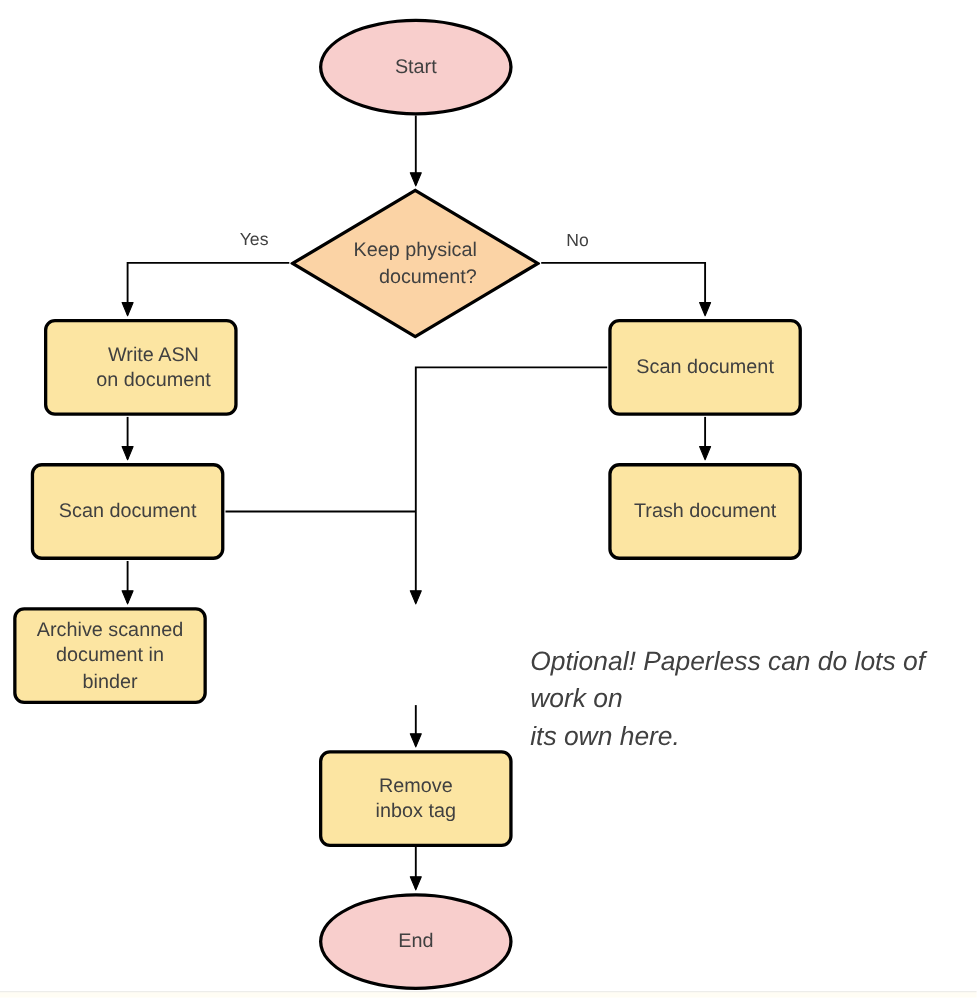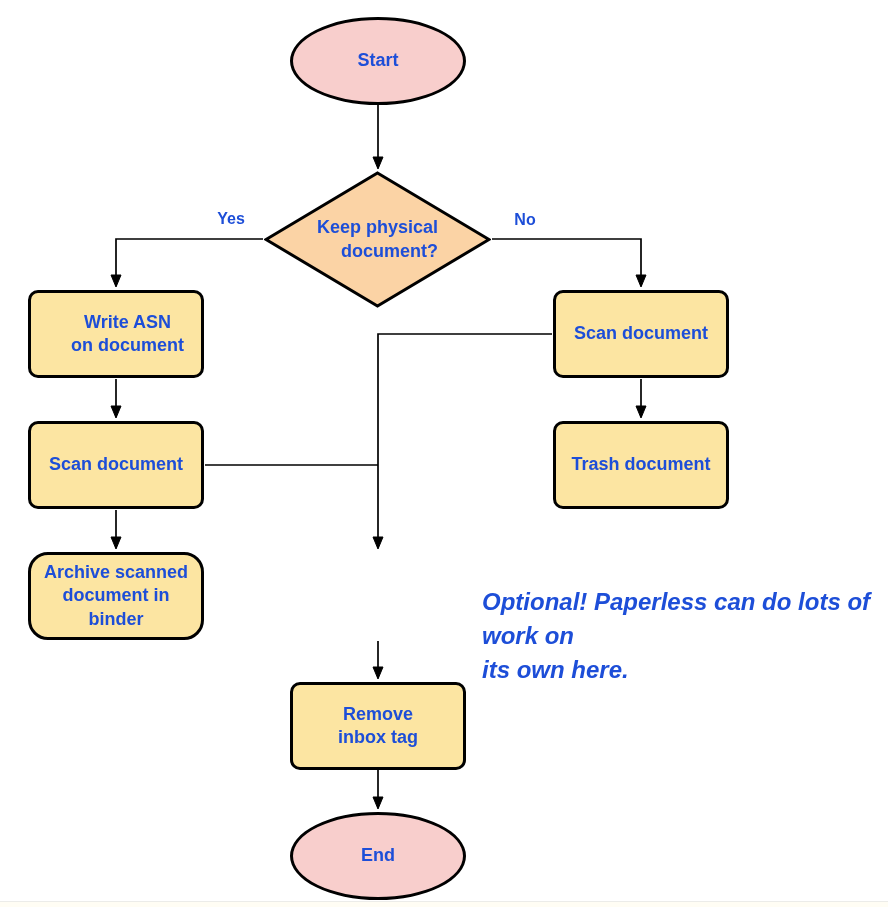--- a/index.html
+++ b/index.html
@@ -2,23 +2,22 @@
 <html style="--terminator-fill: #f8cecc; --decision-fill: #fbd3a5; --process-fill: #fce5a2; --stroke: #000000; --line: #000000;"><head>
 <meta charset="utf-8">
 <style>
   html, body { margin: 0; padding: 0; background: #ffffff; }
   .stage {
     position: relative;
     width: 888px;
     height: 907px;
     background: #ffffff;
     font-family: "Liberation Sans", sans-serif;
-    color: #1d4ed8;
+    color: #404040;
     overflow: hidden;
-    font-weight: bold;
   }
   svg.edge-layer {
     position: absolute;
     left: 0; top: 0;
     width: 888px; height: 907px;
     pointer-events: none;
   }
   .edge {
     fill: none;
     stroke: var(--line, #000);
@@ -62,23 +61,23 @@
     justify-content: center;
     text-align: right;
     font-size: 18px;
     line-height: 1.3;
     white-space: pre-line;
   }
 
   
   #n-start      { left: 290px; top: 17px;  width: 176px; height: 88px; }
   #n-decision   { left: 264px; top: 171px; width: 227px; height: 137px; }
-  #n-write-asn  { left: 28px;  top: 290px; width: 176px; height: 88px; padding-left: 23px; }
+  #n-write-asn  { left: 40px;  top: 290px; width: 176px; height: 88px; padding-left: 23px; }
   #n-scan-left  { left: 28px;  top: 421px; width: 176px; height: 88px; }
-  #n-archive    { left: 28px;  top: 552px; width: 176px; height: 88px; border-radius: 20px; }
+  #n-archive    { left: 12px;  top: 552px; width: 176px; height: 88px; }
   #n-scan-right { left: 553px; top: 290px; width: 176px; height: 88px; }
   #n-trash      { left: 553px; top: 421px; width: 176px; height: 88px; }
   #n-tagging    { left: 290px; top: 552px; width: 176px; height: 88px; }
   #n-remove     { left: 290px; top: 682px; width: 176px; height: 88px; }
   #n-end        { left: 290px; top: 812px; width: 176px; height: 88px; }
 
   .edge-label {
     position: absolute;
     font-size: 16px;
     background: #ffffff;

